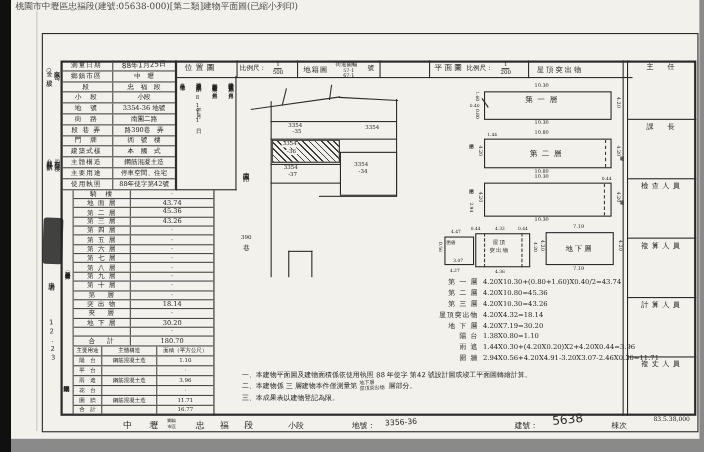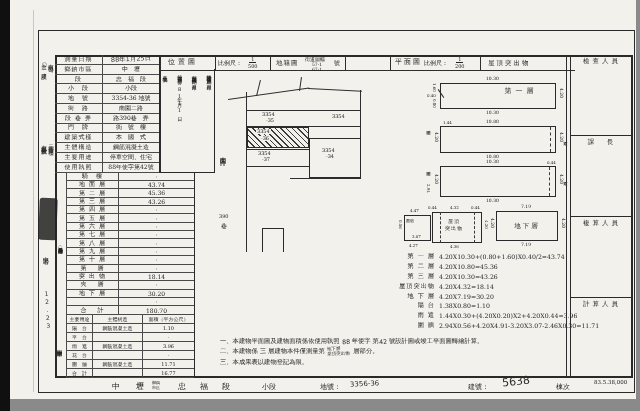--- a/index.html
+++ b/index.html
@@ -72,20 +72,21 @@
   .plname{ position:absolute; display:flex; align-items:center; justify-content:center; letter-spacing:4px; }
 </style>
 </head>
 <body>
 
 <div id="screen">
   <div class="paper"></div>
   <div class="blackbar"></div>
   <div class="edgeshadow"></div>
 
+  <div class="t s8" style="left:14px;top:2px;color:#4a4a4a;">桃園市中壢區忠福段(建號:05638-000)[第二類]建物平面圖(已縮小列印)</div>
 
   <div class="bx" style="left:38px;top:30px;width:597px;height:363px;"></div>
 
   <div class="bx" style="left:55px;top:55px;width:578px;height:323px;border-width:2px;"></div>
 
   <div class="t s55 v" style="left:41px;top:60px;height:70px;">金○建設</div>
   <div class="t s55 v" style="left:48px;top:60px;height:70px;">有限公司</div>
   <div class="t s55 v" style="left:41px;top:140px;height:60px;">台北縣鶯歌鎮</div>
   <div class="t s55 v" style="left:48px;top:140px;height:100px;">二四巷三號一樓</div>
   <div class="stamp"></div>
@@ -357,30 +358,31 @@
   <div class="t s5" style="left:266px;top:118px;">-35</div>
   <div class="t s5" style="left:332px;top:114px;">3354</div>
   <div class="t s5" style="left:256px;top:129px;background:#f2f1ec;padding:0 1px;">3354</div>
   <div class="t s5" style="left:260px;top:136px;background:#f2f1ec;padding:0 1px;">-36</div>
   <div class="t s5" style="left:258px;top:151px;">3354</div>
   <div class="t s5" style="left:262px;top:157px;">-37</div>
   <div class="t s5" style="left:322px;top:148px;">3354</div>
   <div class="t s5" style="left:326px;top:154px;">-34</div>
 
   <div class="bx" style="left:440px;top:83px;width:116px;height:26px;"></div>
-  <div class="plname s7" style="left:463px;top:83px;width:116px;height:16px;">第一層</div>
+  <div class="plname s7" style="left:436px;top:83px;width:116px;height:16px;">第一層</div>
   <div class="t s45" style="left:486px;top:77px;">10.30</div>
   <div class="t s45" style="left:486px;top:111px;">10.30</div>
   <div class="t s45 vd" style="left:558px;top:88px;">4.20</div>
   <div class="t s4 vd" style="left:432px;top:83px;">1.60</div>
   <div class="t s4" style="left:427px;top:94px;">0.40</div>
   <div class="t s4 vd" style="left:432px;top:99px;">0.80</div>
   <div class="ln" style="left:436px;top:93px;width:10px;height:1px;transform:rotate(55deg);"></div>
 
   <div class="bx" style="left:440px;top:126px;width:116px;height:27px;"></div>
+  <div class="plname s7" style="left:440px;top:126px;width:116px;height:27px;">第二層</div>
   <div class="t s45" style="left:486px;top:120px;">10.80</div>
   <div class="t s45" style="left:486px;top:155px;">10.80</div>
   <div class="t s45 vd" style="left:558px;top:132px;">4.20</div>
   <div class="t s45 vd" style="left:433px;top:132px;">4.20</div>
   <div class="t s4 v" style="left:426px;top:127px;height:12px;letter-spacing:0;">圍牆</div>
   <div class="t s4 v" style="left:563px;top:138px;height:12px;letter-spacing:0;">雨遮</div>
   <div class="t s4" style="left:443px;top:121px;">1.44</div>
   <div class="dsh" style="left:550px;top:127px;height:25px;"></div>
 
   <div class="bx" style="left:440px;top:166px;width:116px;height:31px;"></div>
@@ -469,37 +471,43 @@
       <span>二、本建物係 </span><span class="hand">三</span><span> 層建物本件僅測量第</span><span class="stack2 hand"><span>地下層</span><span>屋頂突出物</span></span><span> 層部分。</span>
     </div>
     <div class="nline">
       <span>三、本成果表以建物登記為限。</span>
     </div>
   </div>
 
   <div class="ln" style="left:566px;top:55px;width:1px;height:323px;"></div>
   <div id="off">
 
+      <div class="obox">
+        <span>主　任</span>
+      </div>
+
+      <div class="obox">
+        <span>課　長</span>
+      </div>
 
       <div class="obox">
         <span>檢查人員</span>
       </div>
 
       <div class="obox">
-        <span>課　長</span>
-      </div>
-
-      <div class="obox">
         <span>複算人員</span>
       </div>
 
       <div class="obox">
         <span>計算人員</span>
       </div>
 
+      <div class="obox">
+        <span>複丈人員</span>
+      </div>
     </div>
 
   <div class="t s8" style="left:112px;top:383px;letter-spacing:4px;">中　壢</div>
   <div class="t s4" style="left:152px;top:381px;">鄉鎮</div>
   <div class="t s4" style="left:152px;top:386px;">市區</div>
   <div class="t s8" style="left:178px;top:383px;letter-spacing:3px;">忠　福　段</div>
   <div class="t s7" style="left:262px;top:384px;">小段</div>
   <div class="t s7" style="left:320px;top:384px;">地號：</div>
   <div class="t s7 hand" style="left:350px;top:381px;">3356-36</div>
   <div class="t s7" style="left:468px;top:384px;">建號：</div>

